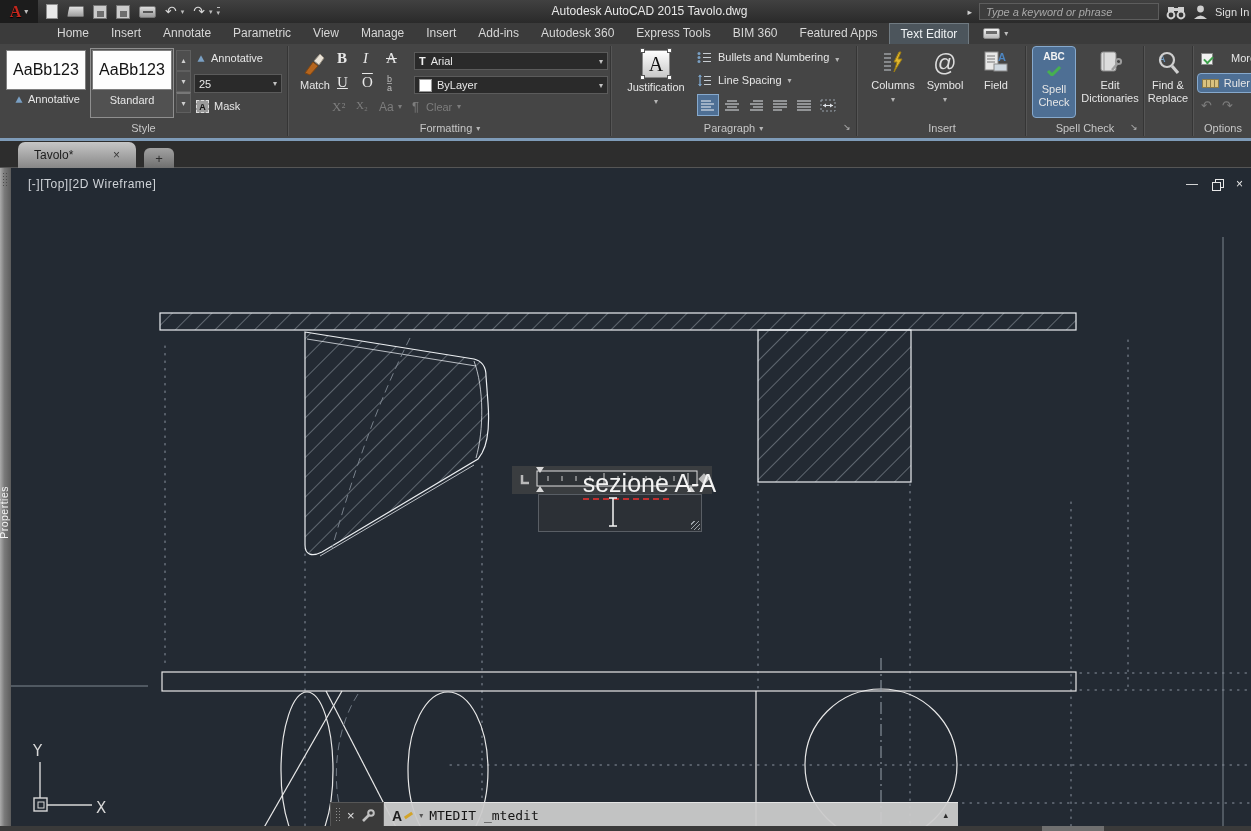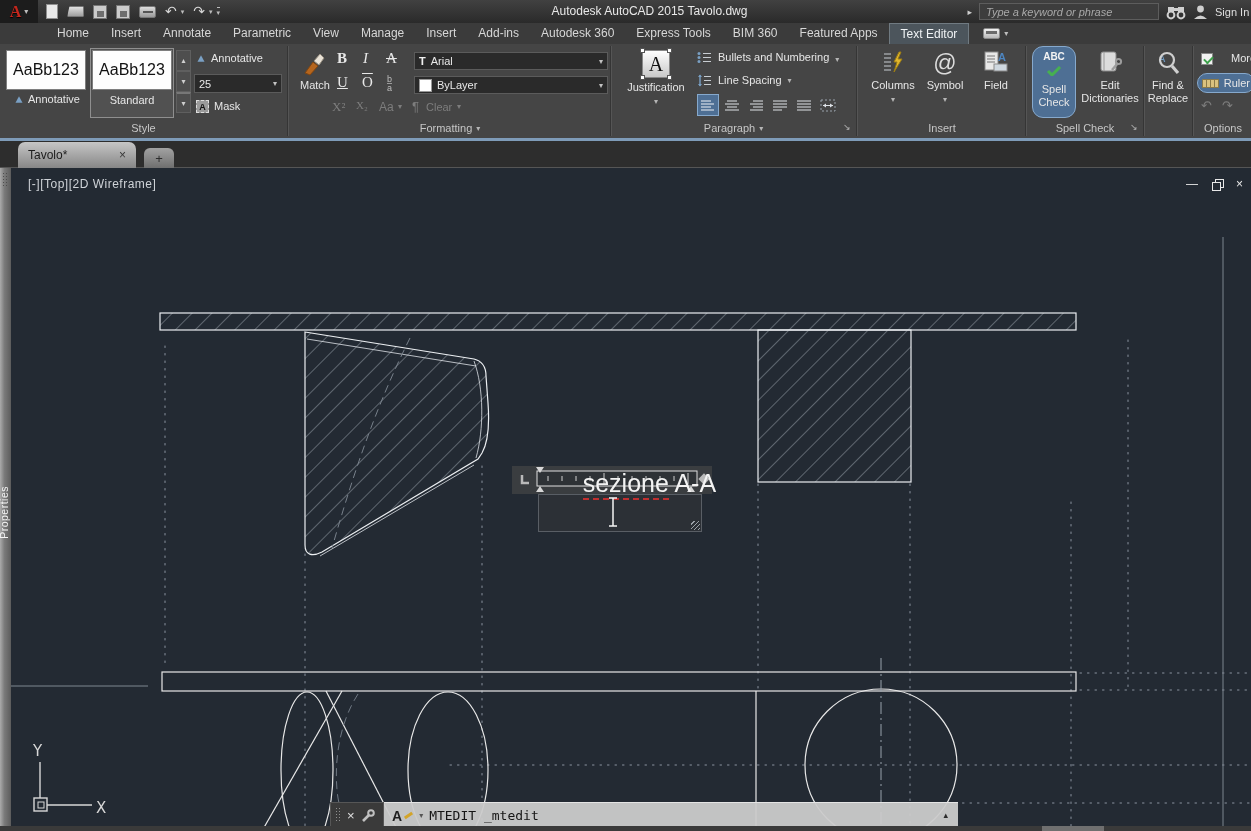--- a/index.html
+++ b/index.html
@@ -53,21 +53,21 @@
 
   
   #ribbon { left:0; top:44px; width:1251px; height:94px; background:#454545; }
   .pdiv { top:2px; height:90px; width:2px; border-left:1px solid #353535; border-right:1px solid #555; }
   .pname { top:76px; height:16px; font-size:11px; color:#c6c6c6; text-align:center;
     display:flex; align-items:center; justify-content:center; gap:4px; }
   .pname .dd { font-size:8px; color:#b5b5b5; }
   .launcher { font-size:9px; color:#b5b5b5; }
   .btn-label { font-size:11px; color:#e6e6e6; text-align:center; line-height:13px; }
   .bigbtn { display:flex; flex-direction:column; align-items:center; justify-content:flex-start; gap:3px; padding-top:4px; }
-  .accent { border:1px solid; border-radius:11px; }
+  .accent { border:1px solid; border-radius:4px; }
   .combo { background:#2a2a2a; border:1px solid #5b5b5b; display:flex; align-items:center;
     font-size:11px; color:#e8e8e8; padding:0 4px; gap:5px; }
   .combo .dd { margin-left:auto; font-size:8px; color:#c2c2c2; }
   .fmt-letter { font-family:"Liberation Serif",serif; font-size:15px; color:#e8e8e8; text-align:center; }
   .fmt-gray { color:#7d7d7d !important; }
   .style-card-box { width:80px; height:40px; background:#fdfdfd; border:1px solid #7e7e7e;
     color:#111; font-size:16px; display:flex; align-items:center; justify-content:center; }
   .annot-tri { width:0; height:0; border-left:5px solid transparent; border-right:5px solid transparent;
     border-bottom:9px solid #7aa0c4; display:inline-block; }
   .scroll-btn { width:15px; height:21px; background:#4e4e4e; border:1px solid #5f5f5f;
@@ -76,21 +76,21 @@
   .chk::after { content:""; position:absolute; left:2px; top:2px; width:7px; height:4px;
     border-left:2px solid #3da14b; border-bottom:2px solid #3da14b; transform:rotate(-45deg); }
   .ruler-ic { width:17px; height:9px; background:#d9c27f; border:1px solid #8a7a4a;
     background-image:repeating-linear-gradient(90deg,transparent 0 3px,#8a7a4a 3px 4px); }
   .align-btn { width:22px; height:22px; border:1px solid transparent; display:flex; align-items:center; justify-content:center; }
   #strip { left:0; top:138px; width:1251px; height:3px; }
 
   
   #filetabs { left:0; top:141px; width:1251px; height:27px; background:#2d2d2d; border-bottom:1px solid #555; }
   #file-tab-active { left:18px; top:1px; width:118px; height:26px; border-radius:7px 7px 0 0;
-    background:linear-gradient(#c6c6c6,#878787); display:flex; align-items:center; padding:0 10px; gap:8px; }
+    background:linear-gradient(#c6c6c6,#878787); display:flex; align-items:center; padding:0 16px; gap:8px; }
   #file-tab-active .name { font-size:12px; color:#1d1d1d; flex:1; }
   #file-tab-active .x { font-size:12px; color:#3a3a3a; }
   #file-tab-plus { left:144px; top:7px; width:30px; height:20px; border-radius:6px 6px 0 0;
     background:linear-gradient(#a2a2a2,#6f6f6f); display:flex; align-items:center; justify-content:center;
     font-size:13px; color:#2c2c2c; }
 
   
   #canvas { left:0; top:168px; width:1251px; height:663px; background:#232a33; }
   #props-strip { left:0; top:0; width:11px; height:663px;
     background:linear-gradient(90deg,#ababab,#7a7a7a 40%,#5c5c5c); }

